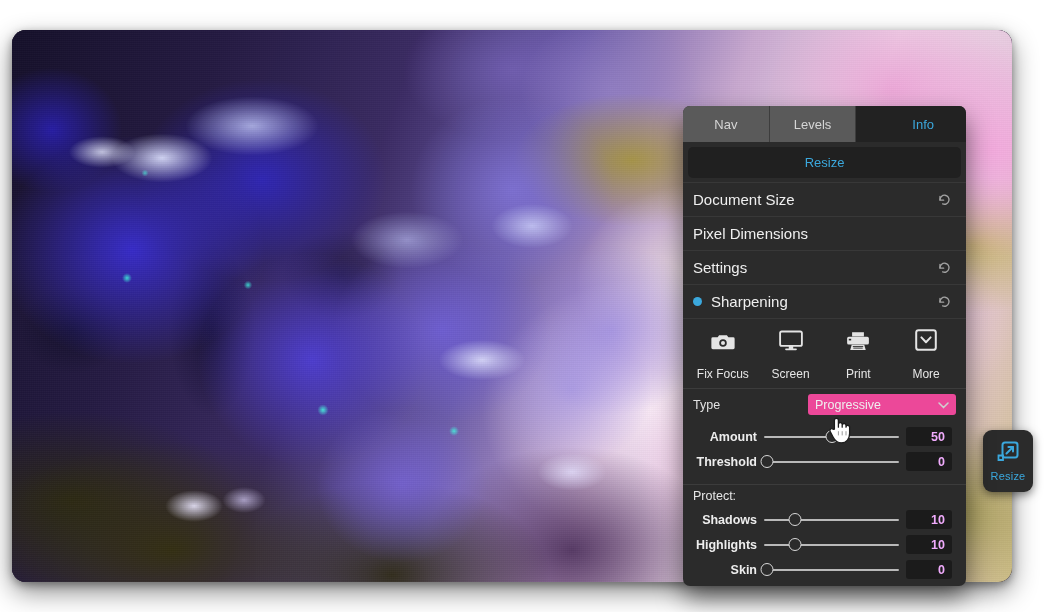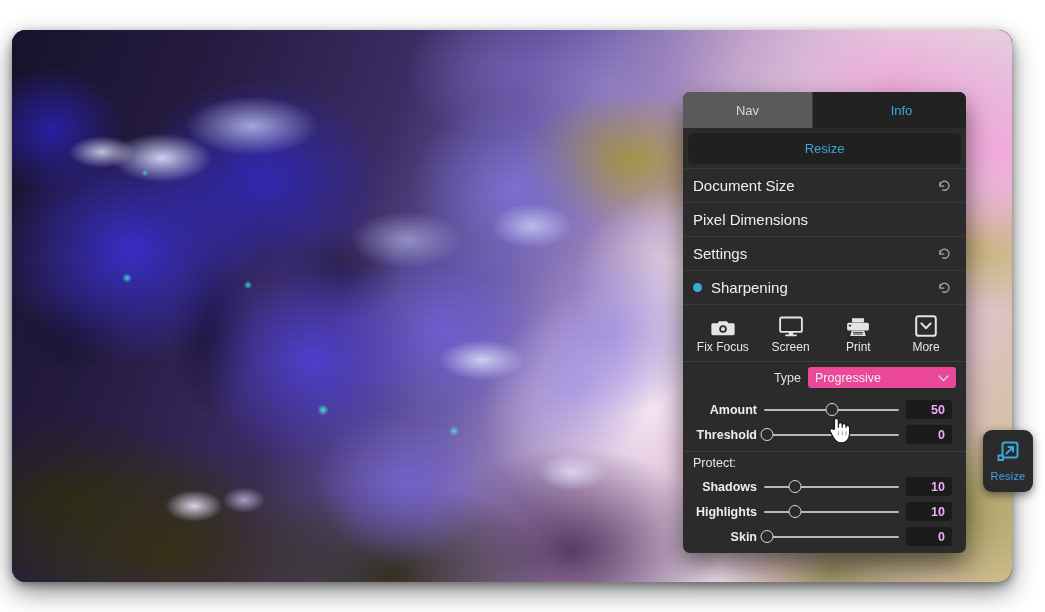--- a/index.html
+++ b/index.html
@@ -106,21 +106,21 @@
     box-shadow: 0 3px 10px rgba(0,0,0,.5);
     cursor: pointer;
   }
   #resize-tab .lbl {
     font-size: 11px; color: #3ba8dd; letter-spacing: .2px;
   }
 
   
   #panel {
     position: absolute;
-    left: 683px; top: 92px;
+    left: 683px; top: 106px;
     width: 283px;
     background: #2b2b2b;
     border-radius: 7px;
     box-shadow: 0 12px 26px rgba(0,0,0,.55);
     overflow: hidden;
     font-size: 13px;
     color: #e8e8e8;
   }
 
   
@@ -162,29 +162,29 @@
   .revert { width: 15px; height: 15px; opacity: .72; cursor: pointer; }
   .revert svg { display: block; }
 
   
   .iconbar {
     display: flex; padding: 8px 6px 7px 6px;
     border-top: 1px solid #383838;
   }
   .iconbtn {
     flex: 1; display: flex; flex-direction: column;
-    align-items: center; gap: 3px;
+    align-items: center; gap: 16px;
     cursor: pointer; color: #e4e4e4;
   }
   .iconbtn .glyph { height: 24px; display: flex; align-items: flex-end; }
   .iconbtn .cap { font-size: 12px; color: #e6e6e6; }
 
   
   .type-row {
-    display: flex; align-items: center; justify-content: flex-end;
+    display: flex; align-items: center; justify-content: space-between;
     gap: 7px; padding: 5px 10px 7px 10px;
     border-top: 1px solid #3c3c3c;
   }
   .type-row .lab { font-size: 12.5px; color: #e2e2e2; }
   .select {
     width: 148px; height: 21px;
     background: #ec4899; border-radius: 3px;
     display: flex; align-items: center;
     padding: 0 7px;
     font-size: 12.5px; color: #efefef;
@@ -224,21 +224,21 @@
     width: 46px; height: 19px; flex: 0 0 auto;
     background: #1b1b1b; border-radius: 3px;
     display: flex; align-items: center; justify-content: flex-end;
     padding-right: 7px;
     font-size: 12.5px; color: #f0abfc;
   }
   .protect-label {
     padding: 4px 0 2px 10px;
     font-size: 12.5px; color: #e6e6e6;
     border-top: 1px solid #3c3c3c;
-    margin-top: 0;
+    margin-top: 6px;
   }
 
   
   #hand-cursor {
     position: absolute;
     left: 827px; top: 415px;
     width: 26px; height: 30px;
     pointer-events: none;
   }
 </style>
@@ -261,20 +261,21 @@
         <path d="M1.5 14.5 h4.5 v4.5 h-4.5 z" fill="none" stroke="#3ba8dd" stroke-width="1.8"></path>
       </svg>
     </span>
     <span class="lbl">Resize</span>
   </div>
 
   <div id="panel">
 
     <div class="tabbar">
       <div class="tab">Nav</div>
+      <div class="tab">Levels</div>
       <div class="tab active">Info</div>
     </div>
 
     <div class="resize-btn">Resize</div>
 
     <div class="section">
       <span class="name">
         <span>Document Size</span>
       </span>
       <span class="revert">

